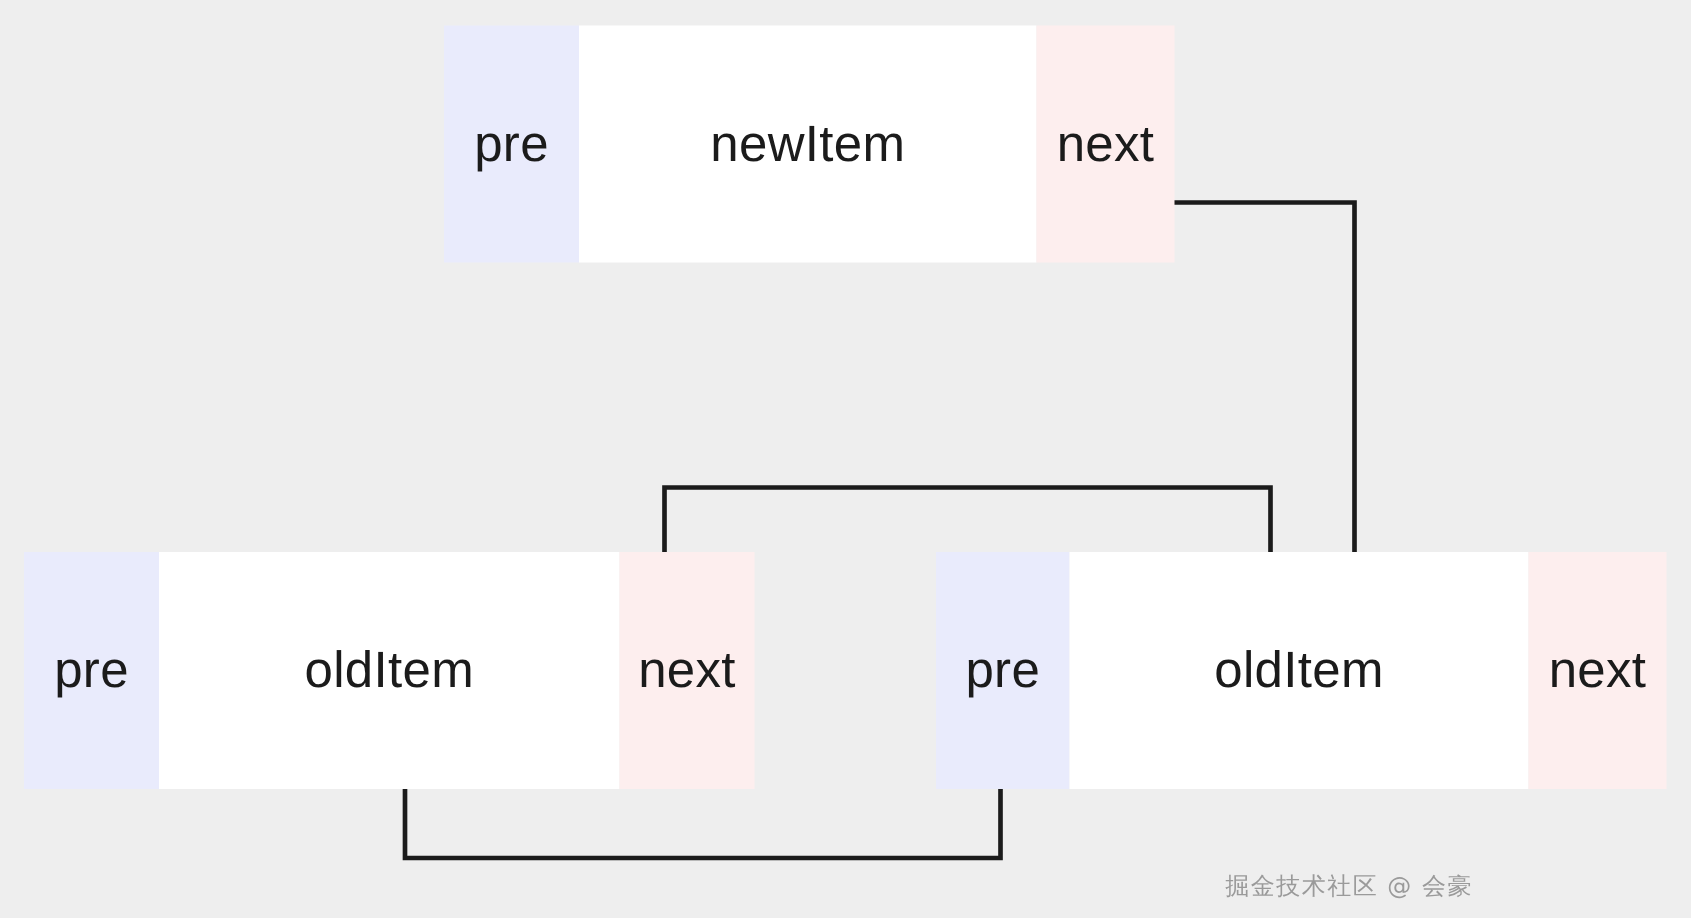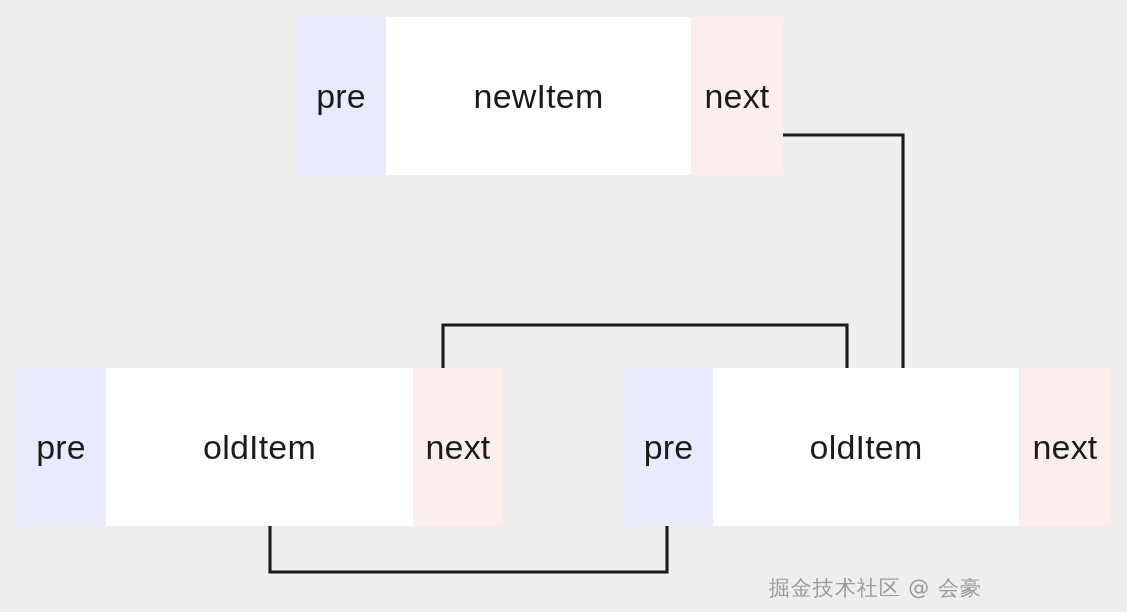--- a/index.html
+++ b/index.html
@@ -69,21 +69,21 @@
     width: 1127px;
     height: 612px;
     pointer-events: none;
   }
 
   
   #watermark {
     position: absolute;
     right: 16px;
     bottom: 10px;
-    font-size: 21px;
+    font-size: 16px;
     color: #9a9a9a;
     font-family: "DejaVu Sans", sans-serif;
     letter-spacing: 1px;
     white-space: nowrap;
   }
 </style>
 </head>
 <body>
 
 <div id="stage">

